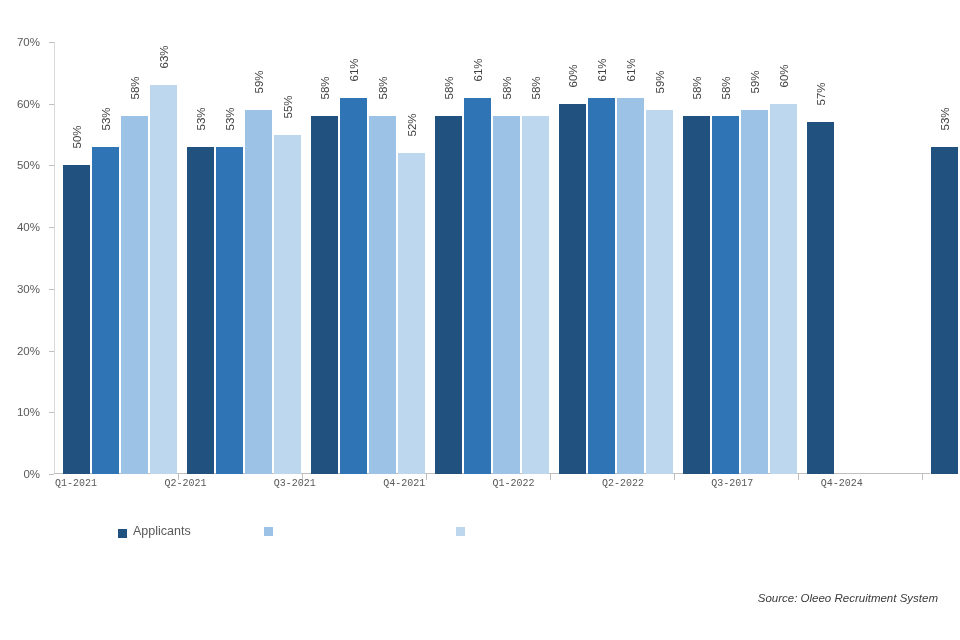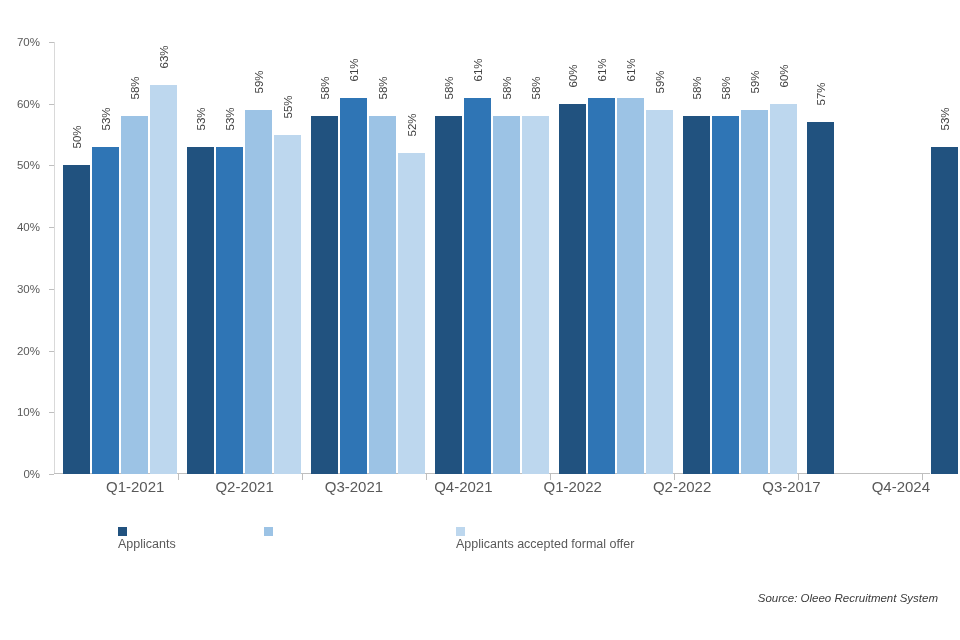--- a/index.html
+++ b/index.html
@@ -117,42 +117,42 @@
     position: absolute;
     left: 55px;
     top: 478px;
     width: 875px;
     height: 20px;
     display: flex;
     flex-direction: row;
   }
   .x-cat {
     flex: 1 1 0;
-    text-align: right;
-    font-size: 15px;
+    text-align: left;
+    font-size: 10px;
     color: #595959;
     white-space: nowrap;
+    font-family: Liberation Mono, monospace;
   }
 
   
   .legend {
     position: absolute;
     left: 0;
     top: 523px;
     width: 960px;
     height: 46px;
     display: flex;
     flex-direction: row;
     align-items: flex-start;
     padding-left: 118px;
   }
   .legend-item {
     display: flex;
-    flex-direction: column;
-    align-items: flex-start;
+    align-items: center;
   }
   .legend-item.i0 { width: 146px; }
   .legend-item.i1 { width: 170px; }
   .legend-item.i2 { width: 192px; }
   .legend-item.i3 { width: 260px; }
   .legend-swatch {
     width: 9px;
     height: 9px;
     margin-top: 4px;
     margin-right: 6px;
@@ -350,19 +350,18 @@
   <div class="legend" id="legend">
       <div class="legend-item i0">
         <span class="legend-swatch" style="background: rgb(33, 82, 127);"></span>
         <span class="legend-text">Applicants</span>
       </div>
       <div class="legend-item i2">
         <span class="legend-swatch" style="background: rgb(156, 195, 229);"></span>
       </div>
       <div class="legend-item i3">
         <span class="legend-swatch" style="background: rgb(189, 215, 238);"></span>
-        <span class="legend-text">Applicants accepted formal offer</span>
       </div>
     </div>
 
   <div class="source-note">Source: Oleeo Recruitment  System</div>
 
 </div>
 
 </body></html>

